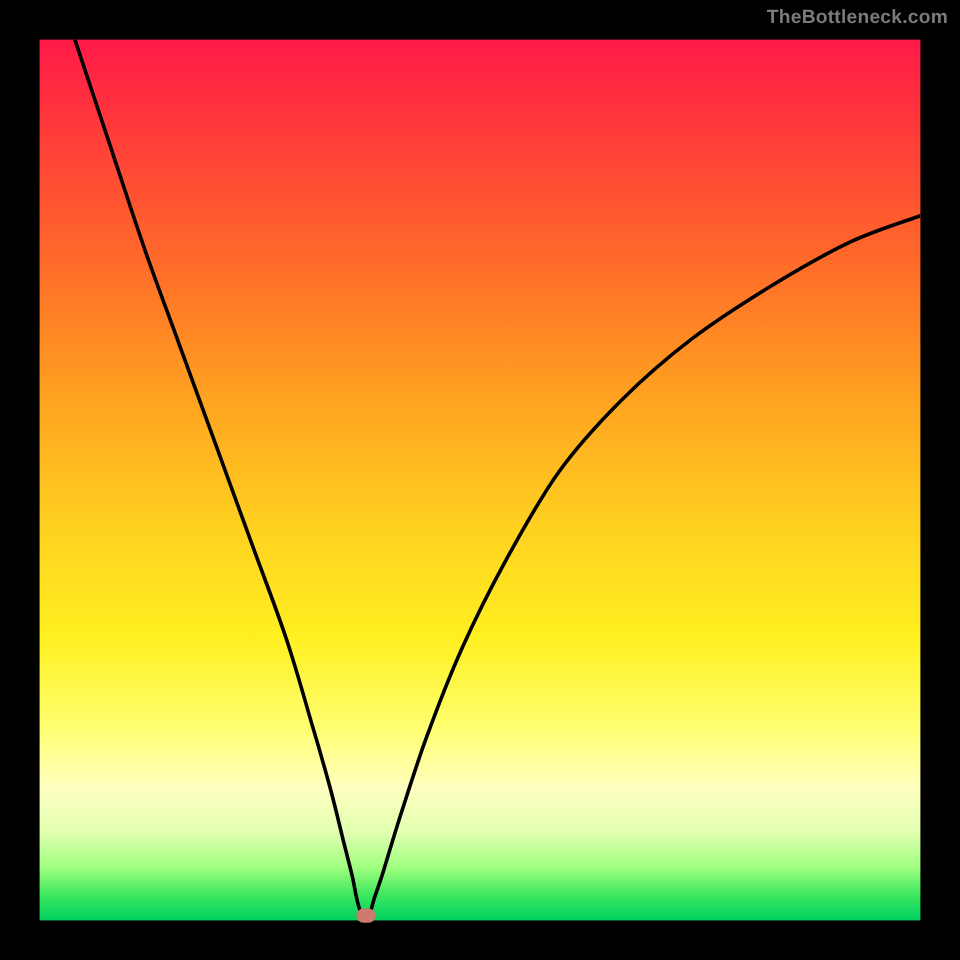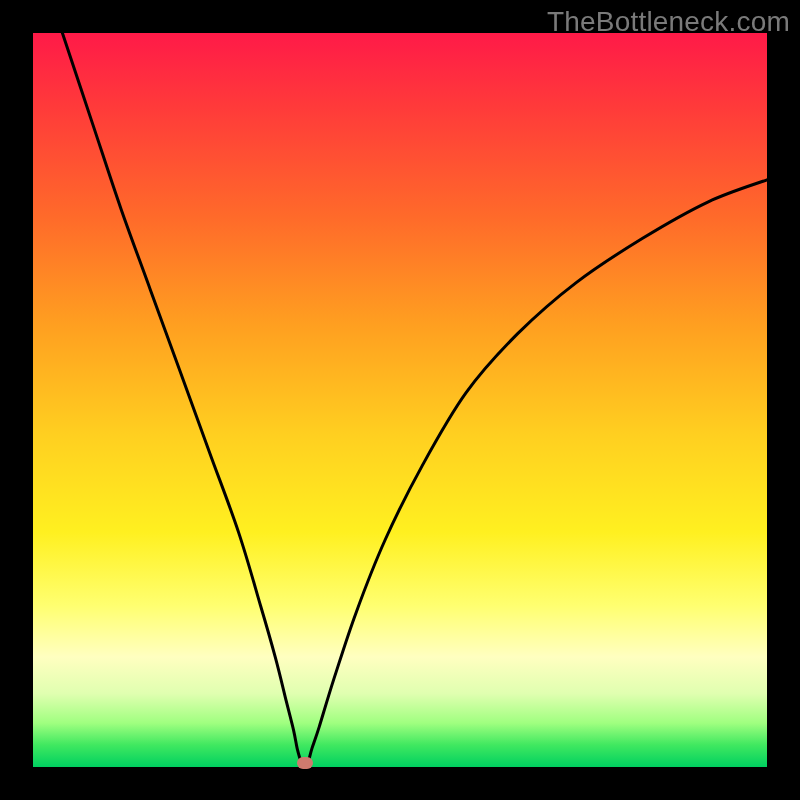--- a/index.html
+++ b/index.html
@@ -38,22 +38,22 @@
       #a0ff80 94%,
       #40e860 97%,
       #00d060 100%
     );
   }
   .watermark {
     position: absolute;
     top: 6px;
     right: 10px;
     color: #7a7a7a;
-    font-size: 28px;
-    font-weight: 400;
+    font-size: 16px;
+    font-weight: 700;
     letter-spacing: 0.2px;
   }
   svg.curve {
     position: absolute;
     left: 0;
     top: 0;
     width: 734px;
     height: 734px;
   }
   .marker {

